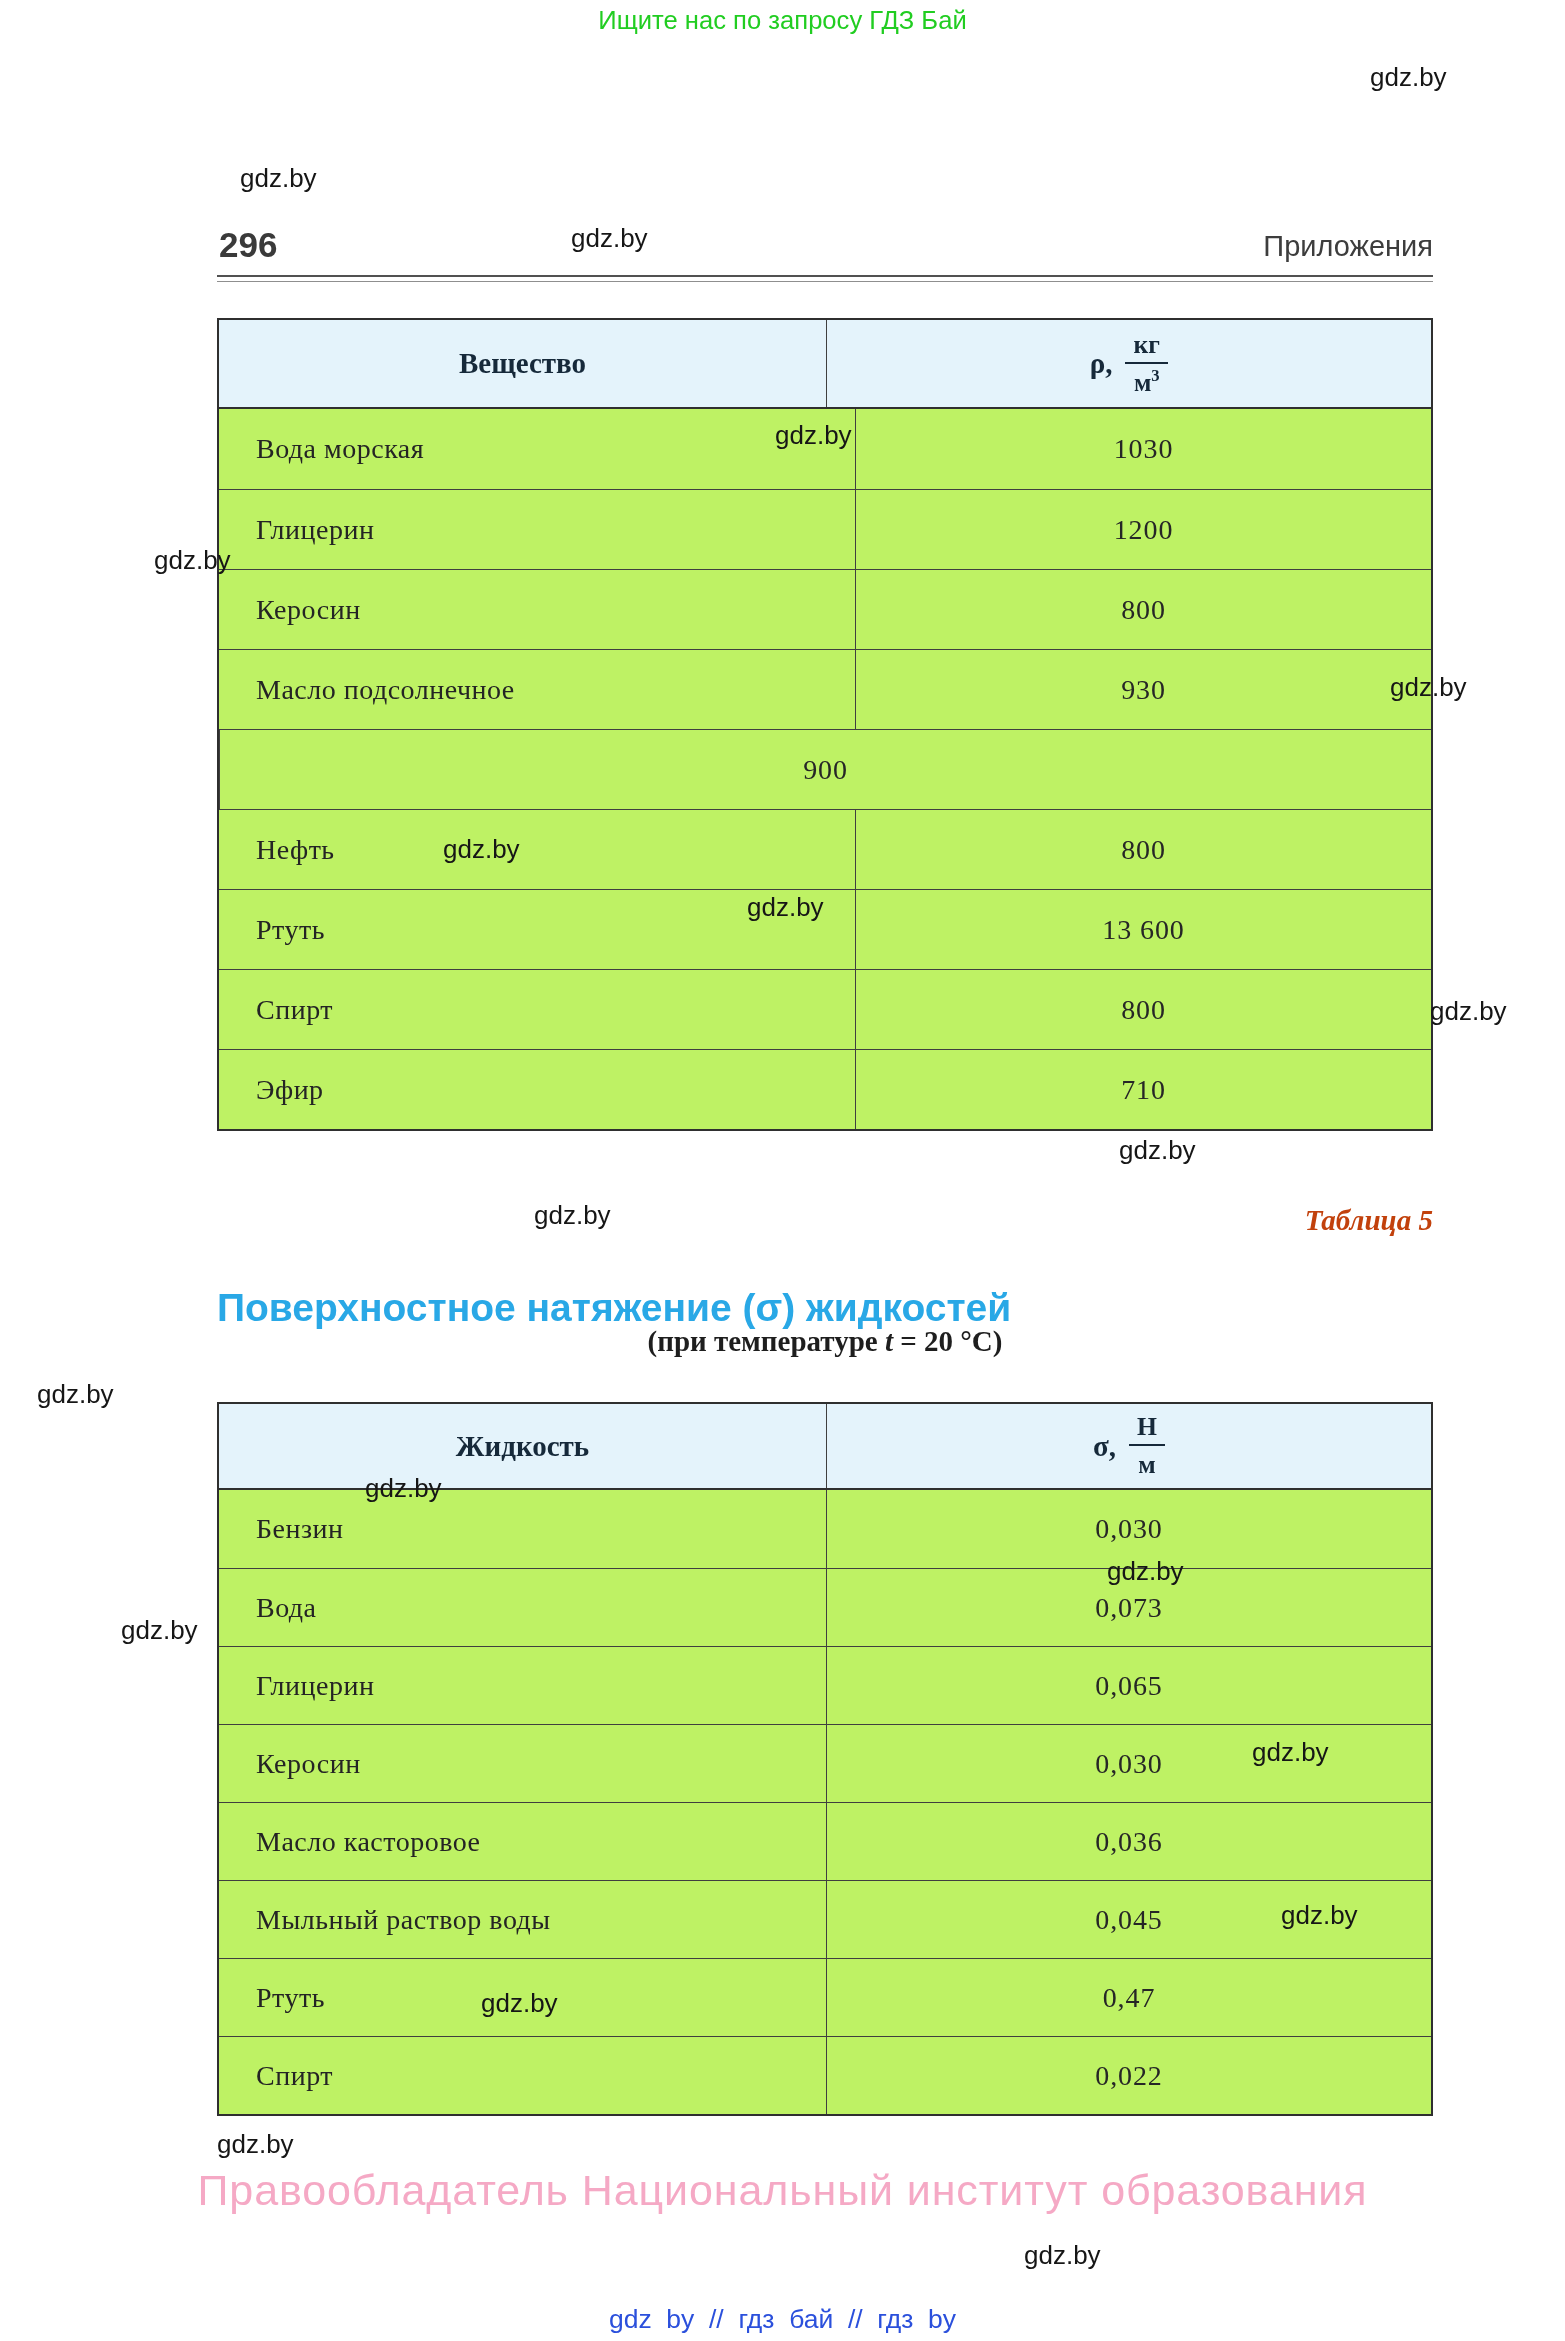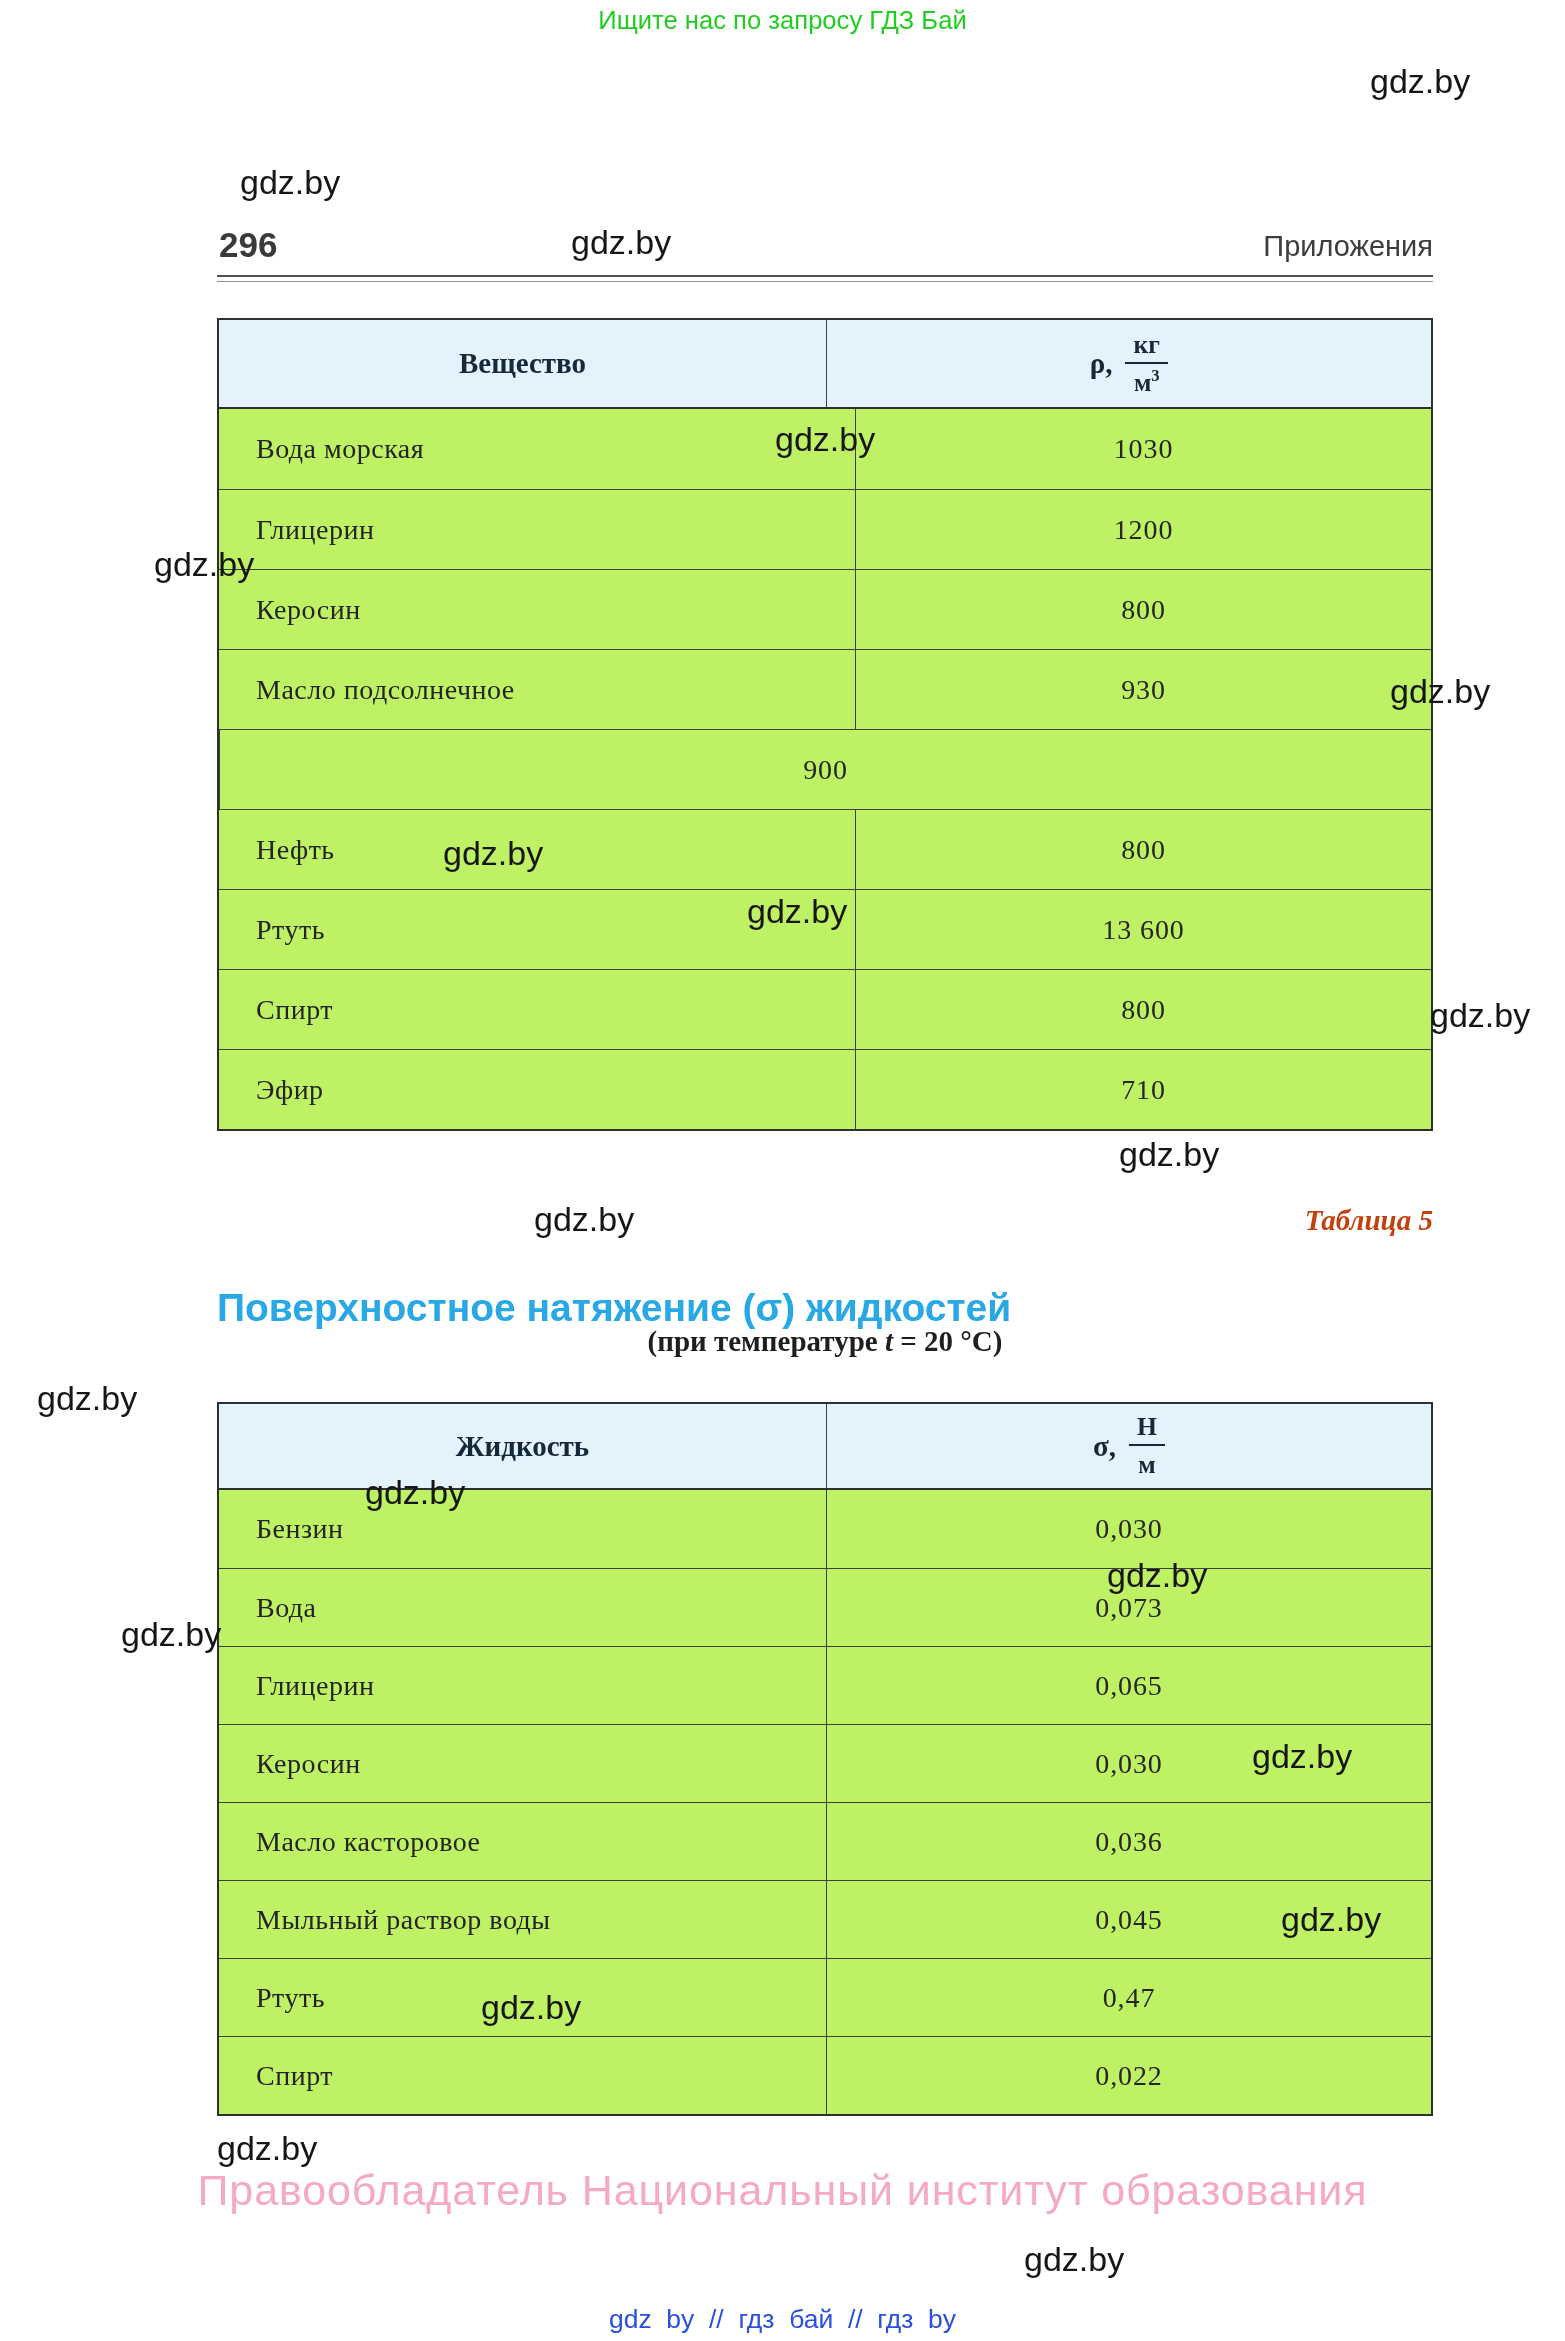--- a/index.html
+++ b/index.html
@@ -10,21 +10,21 @@
     background:#ffffff;
     overflow:hidden;
     font-family:"Liberation Serif","DejaVu Serif",serif;
     color:#222;
     border-radius:26px;
   }
   
   .wm{
     position:absolute;
     font-family:"Liberation Sans","DejaVu Sans",sans-serif;
-    font-size:34px;
+    font-size:26px;
     color:#161616;
     white-space:nowrap;
     z-index:5;
   }
   
   .promo{
     position:absolute;top:5.5px;left:0;width:100%;
     text-align:center;
     font-family:"Liberation Sans","DejaVu Sans",sans-serif;
     font-size:25.6px;

